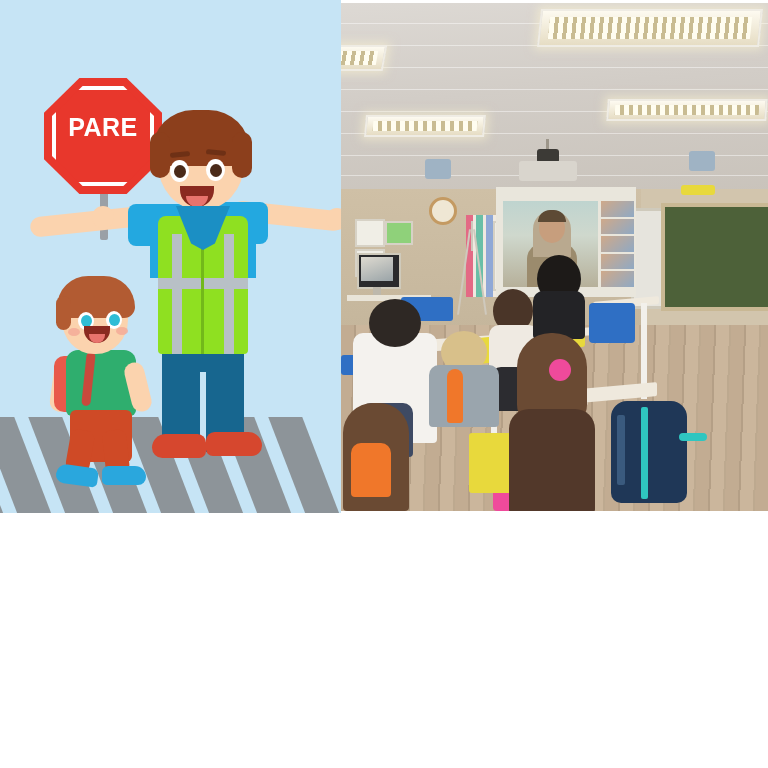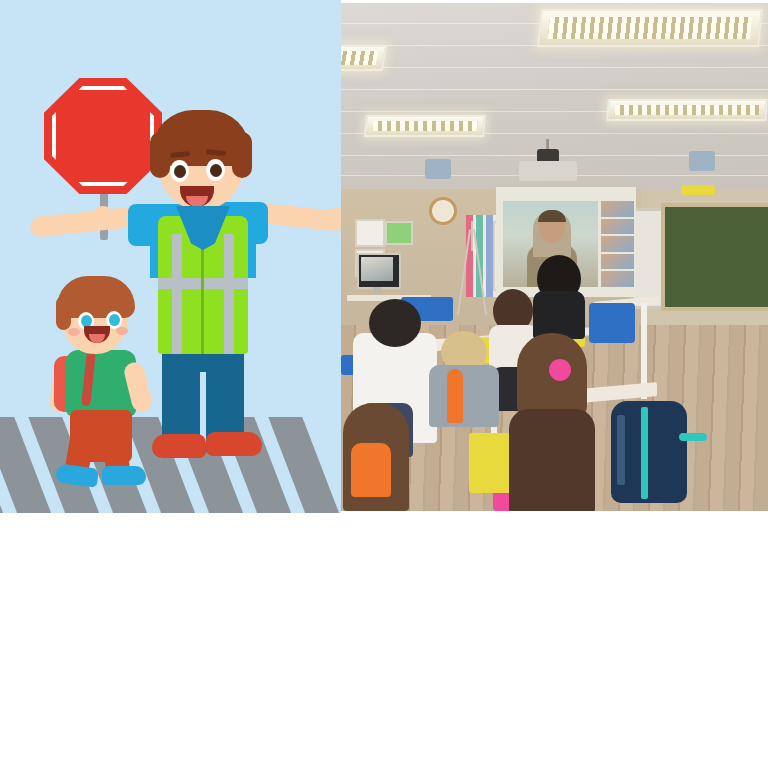--- a/index.html
+++ b/index.html
@@ -145,20 +145,21 @@
         <div class="stripe" style="left:120px"></div>
         <div class="stripe" style="left:168px"></div>
         <div class="stripe" style="left:216px"></div>
         <div class="stripe" style="left:264px"></div>
         <div class="stripe" style="left:312px"></div>
       </div>
 
       <div class="sign-pole"></div>
       <div class="sign-outer"></div>
       <div class="sign-inner"></div>
+      <div class="sign-text">PARE</div>
 
       <div class="g-armL"></div>
       <div class="g-armR"></div>
       <div class="g-hand" style="left:92px;top:206px"></div>
       <div class="g-hand" style="left:326px;top:208px"></div>
 
       <div class="g-shirt"></div>
       <div class="g-sleeveL"></div>
       <div class="g-sleeveR"></div>
       <div class="g-legs"></div>

